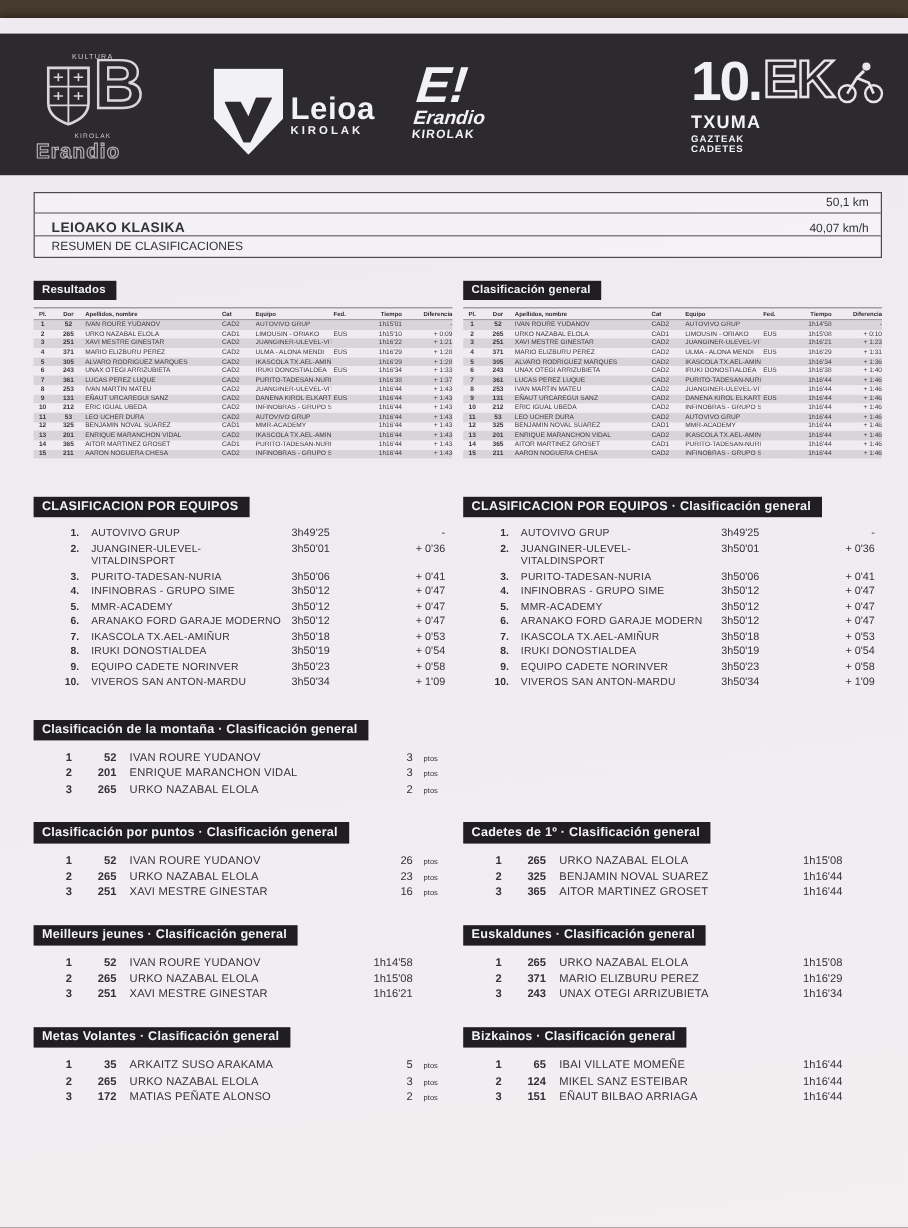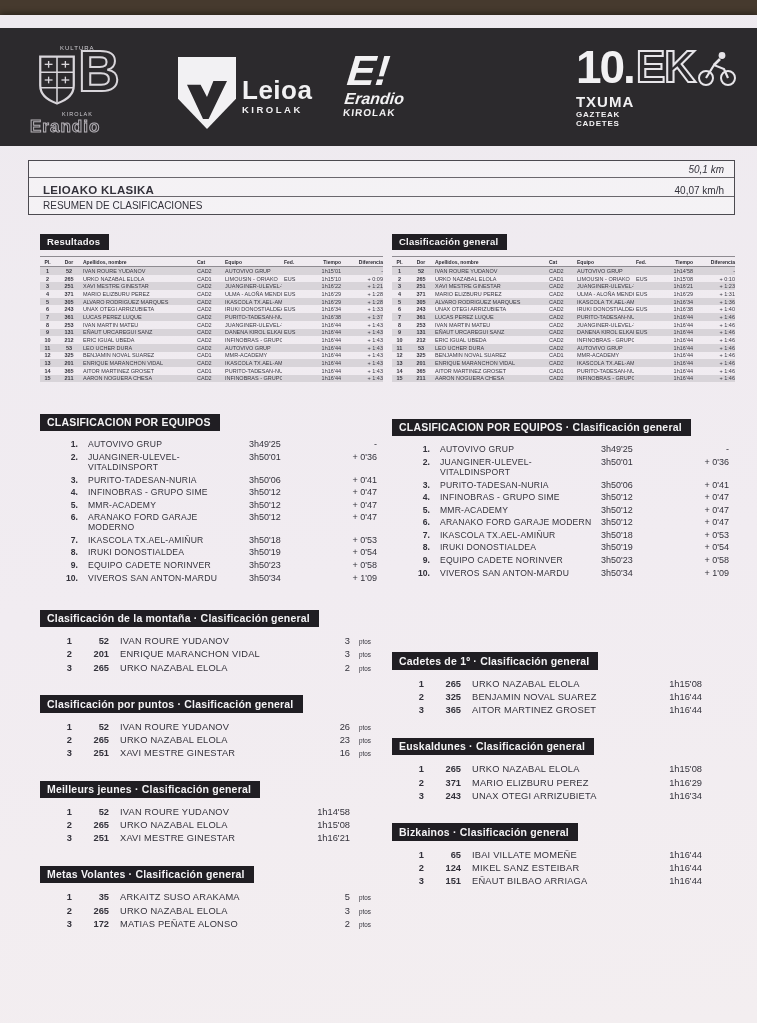--- a/index.html
+++ b/index.html
@@ -57,28 +57,28 @@
   .event-letters { font-size: 44px; font-weight: 800; line-height: 42px; letter-spacing: -1px; color: #e7e5e9; }
   @supports (-webkit-text-stroke: 1px #fff) {
     .event-letters { color: transparent; -webkit-text-stroke: 2px #e7e5e9; }
   }
   .event-title { font-size: 15px; font-weight: 800; letter-spacing: 1px; margin-top: 1px; }
   .event-sub { font-size: 8px; font-weight: 700; letter-spacing: .8px; line-height: 9px; }
   .cyclist { margin-top: 2px; }
 
   
   .title-box { margin: 14px 22px 0 28px; border: 1px solid #4c4a50; background: rgba(255,255,255,.35); }
-  .tb-row1 { height: 17px; border-bottom: 1px solid #6a676d; display: flex; justify-content: flex-end; align-items: center; padding-right: 10px; font-size: 10px; font-style: italic; }
+  .tb-row1 { height: 17px; border-bottom: 1px solid #6a676d; display: flex; justify-content: flex-end; align-items: center; padding-right: 10px; font-size: 10px; }
   .tb-row2 { height: 19px; border-bottom: 1px solid #6a676d; display: flex; justify-content: space-between; align-items: flex-end; padding: 0 10px 0 14px; }
   .tb-race { font-size: 11.5px; font-weight: 700; letter-spacing: .3px; }
   .tb-speed { font-size: 10px; }
   .tb-row3 { height: 17px; display: flex; align-items: center; padding-left: 14px; font-size: 10px; }
 
   
-  .cols { display: flex; gap: 9px; padding: 16px 22px 0 40px; align-items: center; }
+  .cols { display: flex; gap: 9px; padding: 16px 22px 0 28px; align-items: flex-end; }
   .col { flex: 1 1 0; min-width: 0; }
 
   .tab {
     display: inline-block; background: #201e23; color: #f4f3f5; font-weight: 700;
     padding: 2.5px 9px 3px 7px; letter-spacing: .2px;
   }
   .tab-sm { font-size: 9.5px; }
   .tab-md { font-size: 10.5px; }
 
   

